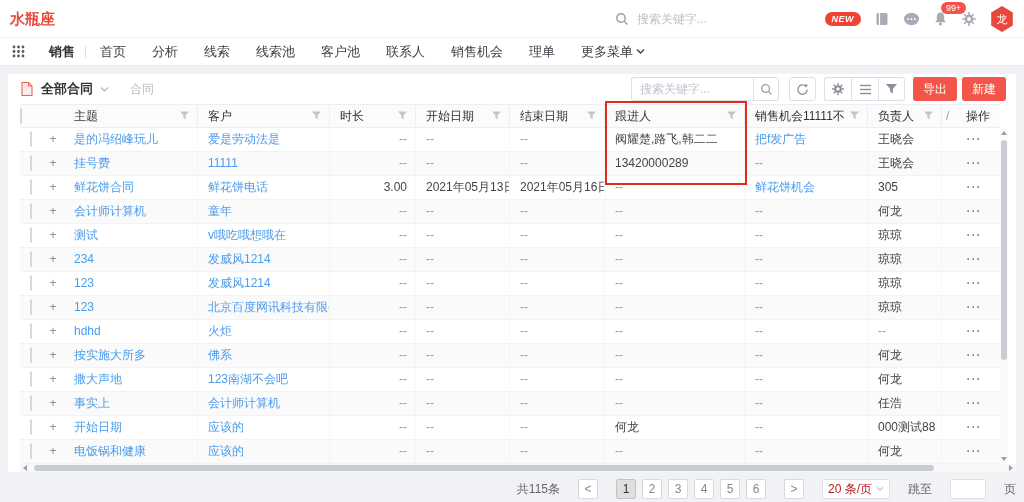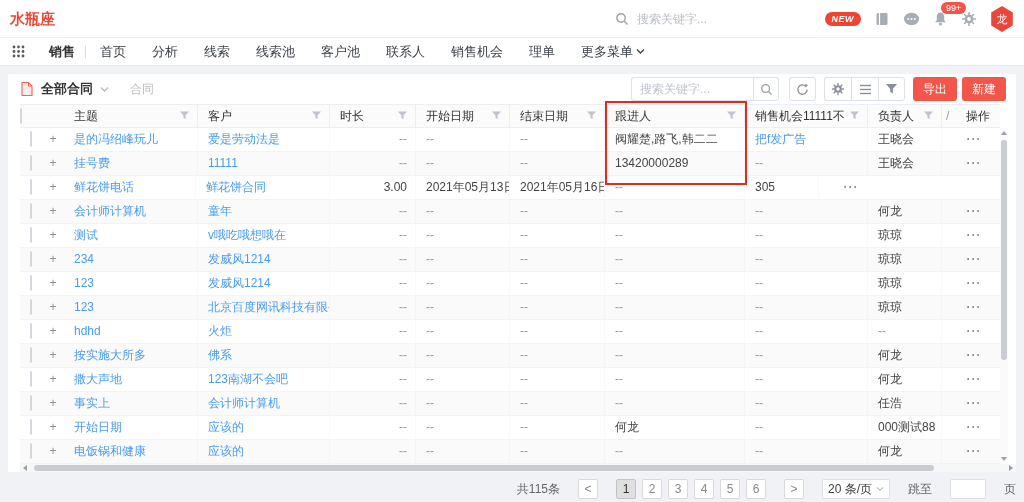--- a/index.html
+++ b/index.html
@@ -75,21 +75,21 @@
   .tri.left  { border-top:3px solid transparent; border-bottom:3px solid transparent; border-right:4px solid #9aa0a8; left:3px; top:1px; }
   .tri.right { border-top:3px solid transparent; border-bottom:3px solid transparent; border-left:4px solid #9aa0a8; right:3px; top:1px; }
 
   
   .anno-box { position:absolute; left:605px; top:101px; width:142px; height:84px; border:2px solid #e12b1d; pointer-events:none; z-index:5; }
 
   
   .pagination { position:absolute; right:8px; top:479px; height:20px; display:flex; align-items:center; gap:18px; font-size:12px; color:#666; }
   .pg-btn { min-width:20px; height:20px; line-height:18px; text-align:center; background:#fff; border:1px solid #d9d9d9; border-radius:2px; color:#888; cursor:pointer; padding:0 4px; }
   .pg-btn.active { background:#dfdfdf; border-color:#c3c3c3; color:#333; }
-  .pg-size { height:20px; line-height:18px; border:1px solid #dcdfe6; border-radius:2px; background:#fff; padding:0 5px; display:flex; align-items:center; gap:4px; cursor:pointer; color:#404040; }
+  .pg-size { height:20px; line-height:18px; border:1px solid #dcdfe6; border-radius:2px; background:#fff; padding:0 5px; display:flex; align-items:center; gap:4px; cursor:pointer; color:#b91c1c; }
   .jump-input { width:36px; height:20px; border:1px solid #dcdfe6; border-radius:2px; outline:none; padding:0 4px; font-size:12px; }
 
   svg { display:block; }
 </style>
 </head>
 <body>
 
 <div class="screen">
 
   <header class="topbar">
@@ -329,26 +329,27 @@
           <div class="td muted" style="width: 95px;">--</div>
           <div class="td" style="width: 140px;">13420000289</div>
           <div class="td muted" style="width: 123px;">--</div>
           <div class="td" style="width: 74px;">王晓会</div>
           <div class="td nb" style="width: 14px;"></div>
           <div class="td center" style="width: 36px; border-right: none;"><span class="dots">···</span></div>
         </div>
         <div class="tr">
           <div class="td nb center" style="width: 22px;"><span class="checkbox"></span></div>
           <div class="td nb center" style="width: 22px;"><span class="expand">+</span></div>
+          <div class="td" style="width: 134px;"><span class="link">鲜花饼合同</span></div>
           <div class="td" style="width: 132px;"><span class="link">鲜花饼电话</span></div>
-          <div class="td" style="width: 134px;"><span class="link">鲜花饼合同</span></div>
           <div class="td right" style="width: 86px;">3.00</div>
           <div class="td" style="width: 94px;">2021年05月13日</div>
           <div class="td" style="width: 95px;">2021年05月16日</div>
           <div class="td muted" style="width: 140px;">--</div>
+          <div class="td" style="width: 123px;"><span class="link">鲜花饼机会</span></div>
           <div class="td" style="width: 74px;">305</div>
           <div class="td nb" style="width: 14px;"></div>
           <div class="td center" style="width: 36px; border-right: none;"><span class="dots">···</span></div>
         </div>
         <div class="tr alt">
           <div class="td nb center" style="width: 22px;"><span class="checkbox"></span></div>
           <div class="td nb center" style="width: 22px;"><span class="expand">+</span></div>
           <div class="td" style="width: 134px;"><span class="link">会计师计算机</span></div>
           <div class="td" style="width: 132px;"><span class="link">童年</span></div>
           <div class="td right muted" style="width: 86px;">--</div>

